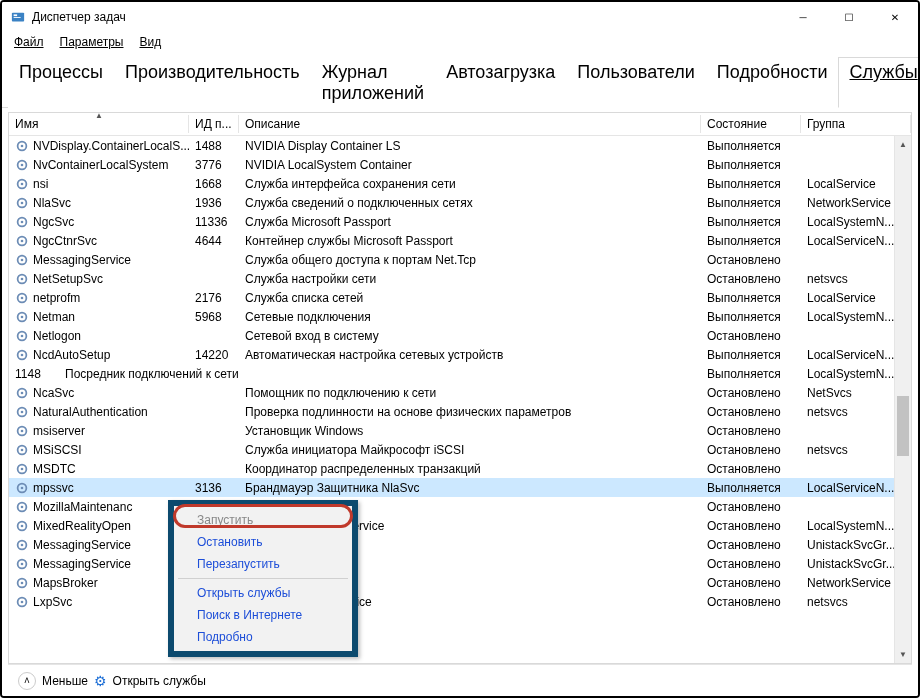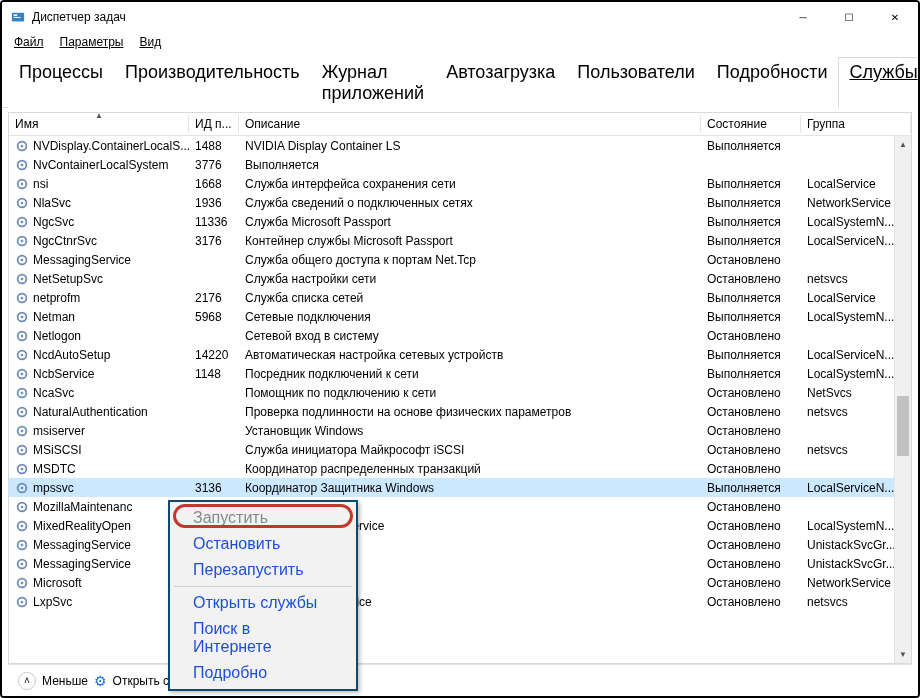--- a/index.html
+++ b/index.html
@@ -39,21 +39,21 @@
   .row.selected { background: #cce8ff; }
   .svc-ico { width:14px; height:14px; flex-shrink:0;}
   .sort-arrow{position:absolute; left:50%; top:-2px; transform:translateX(-50%); font-size:8px; color:#555;}
 
   
   .scrollbar{position:absolute; right:0; top:0; bottom:0; width:17px; background:#f0f0f0; border-left:1px solid #e5e5e5;}
   .scroll-up,.scroll-down{height:17px;display:flex;align-items:center;justify-content:center;font-size:8px;color:#555;}
   .scroll-thumb{position:absolute; left:2px; right:2px; top:260px; height:60px; background:#c2c2c2; border-radius:0;}
 
   
-  .context-menu { position: absolute; left: 168px; top: 500px; width: 190px; background: #f2f2f2; border: 2px solid #0c4a6e; box-shadow: 2px 2px 4px rgba(0,0,0,.25); font-size: 16px; padding: 3px; z-index:20;}
+  .context-menu { position: absolute; left: 168px; top: 500px; width: 190px; background: #f2f2f2; border: 6px solid #0c4a6e; box-shadow: 2px 2px 4px rgba(0,0,0,.25); font-size: 12px; padding: 3px; z-index:20;}
   .context-menu .mi { padding: 4px 20px; color: #1d4ed8; }
   .context-menu .mi.disabled { color: #888; }
   .context-menu .sep { height: 1px; background: #d0d0d0; margin: 3px 1px; }
   .highlight-ring{position:absolute; left:173px; top:504px; width:180px; height:24px; border:3px solid #c0392b; border-radius:12px; z-index:30; pointer-events:none;}
 
   
   .footer { height: 32px; border-top: 1px solid #e5e5e5; display: flex; align-items: center; padding: 0 10px; font-size: 12px; gap: 6px; margin:0 6px;}
   .chev{width:18px;height:18px;border:1px solid #ccc;border-radius:50%;display:inline-flex;align-items:center;justify-content:center;font-size:10px;}
   .footer .spacer{flex:1;}
   .gear{font-size:14px;color:#1e6fd6;}
@@ -122,20 +122,21 @@
         </div>
         <div class="row">
           <div class="td col-name">
             <svg class="svc-ico" viewBox="0 0 16 16">
               <circle cx="8" cy="8" r="5" fill="none" stroke="#6c8cb5" stroke-width="2"></circle>
               <circle cx="8" cy="8" r="1.5" fill="#6c8cb5"></circle>
             </svg>
             <span>NvContainerLocalSystem</span>
           </div>
           <div class="td col-pid">3776</div>
+          <div class="td col-desc">NVIDIA LocalSystem Container</div>
           <div class="td col-state">Выполняется</div>
           <div class="td col-group"></div>
         </div>
         <div class="row">
           <div class="td col-name">
             <svg class="svc-ico" viewBox="0 0 16 16">
               <circle cx="8" cy="8" r="5" fill="none" stroke="#6c8cb5" stroke-width="2"></circle>
               <circle cx="8" cy="8" r="1.5" fill="#6c8cb5"></circle>
             </svg>
             <span>nsi</span>
@@ -172,21 +173,21 @@
           <div class="td col-group">LocalSystemN...</div>
         </div>
         <div class="row">
           <div class="td col-name">
             <svg class="svc-ico" viewBox="0 0 16 16">
               <circle cx="8" cy="8" r="5" fill="none" stroke="#6c8cb5" stroke-width="2"></circle>
               <circle cx="8" cy="8" r="1.5" fill="#6c8cb5"></circle>
             </svg>
             <span>NgcCtnrSvc</span>
           </div>
-          <div class="td col-pid">3176</div>
+          <div class="td col-pid">4644</div>
           <div class="td col-desc">Контейнер службы Microsoft Passport</div>
           <div class="td col-state">Выполняется</div>
           <div class="td col-group">LocalServiceN...</div>
         </div>
         <div class="row">
           <div class="td col-name">
             <svg class="svc-ico" viewBox="0 0 16 16">
               <circle cx="8" cy="8" r="5" fill="none" stroke="#6c8cb5" stroke-width="2"></circle>
               <circle cx="8" cy="8" r="1.5" fill="#6c8cb5"></circle>
             </svg>
@@ -256,27 +257,20 @@
               <circle cx="8" cy="8" r="1.5" fill="#6c8cb5"></circle>
             </svg>
             <span>NcdAutoSetup</span>
           </div>
           <div class="td col-pid">14220</div>
           <div class="td col-desc">Автоматическая настройка сетевых устройств</div>
           <div class="td col-state">Выполняется</div>
           <div class="td col-group">LocalServiceN...</div>
         </div>
         <div class="row">
-          <div class="td col-name">
-            <svg class="svc-ico" viewBox="0 0 16 16">
-              <circle cx="8" cy="8" r="5" fill="none" stroke="#6c8cb5" stroke-width="2"></circle>
-              <circle cx="8" cy="8" r="1.5" fill="#6c8cb5"></circle>
-            </svg>
-            <span>NcbService</span>
-          </div>
           <div class="td col-pid">1148</div>
           <div class="td col-desc">Посредник подключений к сети</div>
           <div class="td col-state">Выполняется</div>
           <div class="td col-group">LocalSystemN...</div>
         </div>
         <div class="row">
           <div class="td col-name">
             <svg class="svc-ico" viewBox="0 0 16 16">
               <circle cx="8" cy="8" r="5" fill="none" stroke="#6c8cb5" stroke-width="2"></circle>
               <circle cx="8" cy="8" r="1.5" fill="#6c8cb5"></circle>
@@ -342,21 +336,21 @@
         </div>
         <div class="row selected">
           <div class="td col-name">
             <svg class="svc-ico" viewBox="0 0 16 16">
               <circle cx="8" cy="8" r="5" fill="none" stroke="#6c8cb5" stroke-width="2"></circle>
               <circle cx="8" cy="8" r="1.5" fill="#6c8cb5"></circle>
             </svg>
             <span>mpssvc</span>
           </div>
           <div class="td col-pid">3136</div>
-          <div class="td col-desc">Координатор Защитника Windows</div>
+          <div class="td col-desc">Брандмауэр Защитника NlaSvc</div>
           <div class="td col-state">Выполняется</div>
           <div class="td col-group">LocalServiceN...</div>
         </div>
         <div class="row">
           <div class="td col-name">
             <svg class="svc-ico" viewBox="0 0 16 16">
               <circle cx="8" cy="8" r="5" fill="none" stroke="#6c8cb5" stroke-width="2"></circle>
               <circle cx="8" cy="8" r="1.5" fill="#6c8cb5"></circle>
             </svg>
             <span>MozillaMaintenanc</span>
@@ -404,21 +398,21 @@
           <div class="td col-desc">ice</div>
           <div class="td col-state">Остановлено</div>
           <div class="td col-group">UnistackSvcGr...</div>
         </div>
         <div class="row">
           <div class="td col-name">
             <svg class="svc-ico" viewBox="0 0 16 16">
               <circle cx="8" cy="8" r="5" fill="none" stroke="#6c8cb5" stroke-width="2"></circle>
               <circle cx="8" cy="8" r="1.5" fill="#6c8cb5"></circle>
             </svg>
-            <span>Microsoft</span>
+            <span>MapsBroker</span>
           </div>
           <div class="td col-pid"></div>
           <div class="td col-desc">чанных карт</div>
           <div class="td col-state">Остановлено</div>
           <div class="td col-group">NetworkService</div>
         </div>
         <div class="row">
           <div class="td col-name">
             <svg class="svc-ico" viewBox="0 0 16 16">
               <circle cx="8" cy="8" r="5" fill="none" stroke="#6c8cb5" stroke-width="2"></circle>

